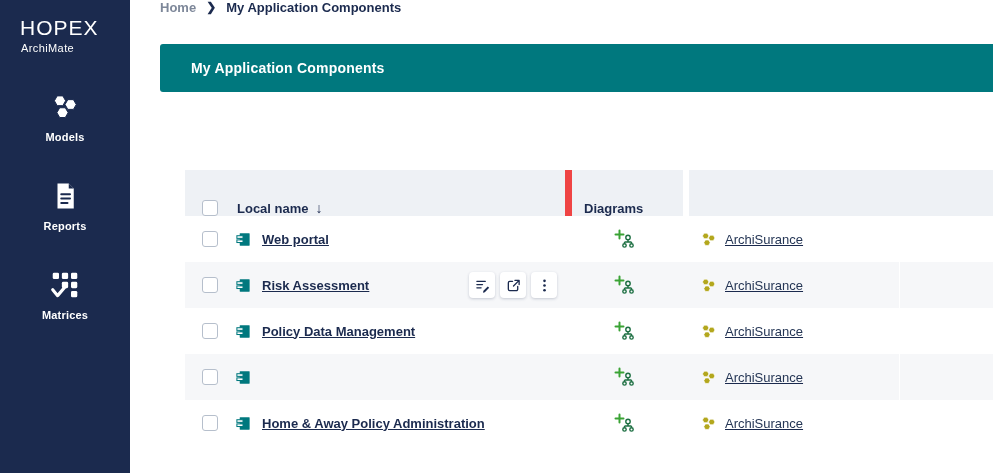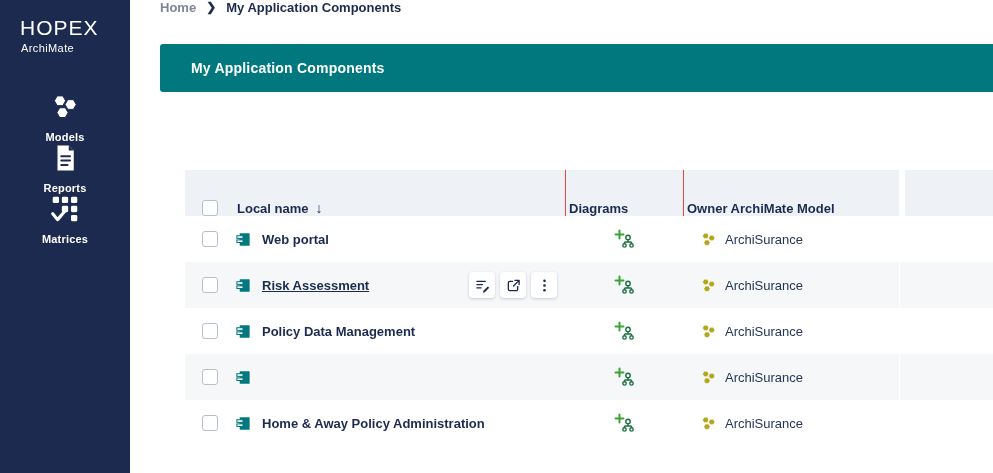--- a/index.html
+++ b/index.html
@@ -14,21 +14,21 @@
   
   .sidebar {
     width: 130px; height: 100%;
     background: #1b2a4e;
     color: #fff;
     flex: 0 0 130px;
   }
   .logo { padding: 16px 0 0 20px; }
   .logo-title { font-size: 21px; font-weight: normal; letter-spacing: 1px; }
   .logo-sub { font-size: 11px; margin-top: 2px; margin-left: 1px; letter-spacing: .4px; }
-  .nav { margin-top: 38px; display: flex; flex-direction: column; align-items: center; }
+  .nav { margin-top: 38px; display: flex; flex-direction: column; gap: 38px; align-items: center; }
   .nav-item { display: flex; flex-direction: column; align-items: center; gap: 5px; cursor: pointer; }
   .nav-item svg { width: 30px; height: 30px; }
   .nav-label { font-size: 11px; font-weight: bold; letter-spacing: .2px; }
 
   
   .main { flex: 1; position: relative; padding-left: 30px; }
   .breadcrumb { display: flex; align-items: flex-start; font-size: 13px; }
   .crumb-home { color: #7d8799; font-weight: bold; cursor: pointer; }
   .crumb-sep { margin: 0 10px; color: #1b2a4e; font-weight: bold; font-size: 12px; }
   .crumb-current { color: #1b2a4e; font-weight: bold; }
@@ -45,25 +45,25 @@
   
   .table { margin-top: 78px; margin-left: 25px; width: calc(100% - 25px); font-size: 13px; }
   .thead, .trow {
     display: grid;
     grid-template-columns: 50px 330px 118px 216px 1fr;
     height: 46px; align-items: center;
   }
   .thead { background: #eef1f5; font-weight: bold; color: #1b2a4e; }
   .thead .cell { height: 100%; display: flex; align-items: flex-end; }
   .th-name { padding-left: 2px; cursor: pointer; }
-  .th-diagrams, .th-owner { border-left: 1px solid #ef4444; padding-left: 3px; cursor: pointer; }
+  .th-diagrams, .th-owner { border-left: 7px solid #ef4444; padding-left: 12px; cursor: pointer; }
   .th-extra { border-left: 6px solid #ffffff; height: 100%; }
   .sort-arrow { margin-left: 7px; font-size: 14px; font-weight: bold; }
 
-  .trow { background: #ffffff; }
+  .trow { background: #ffffff; text-decoration: underline; }
   .trow.alt { background: #f6f7f9; }
   .cell { display: flex; align-items: center; height: 100%; }
   .c-check { justify-content: center; }
   .checkbox {
     width: 16px; height: 16px;
     border: 1.5px solid #b6bfcc; border-radius: 3px;
     background: #fff; cursor: pointer; display: inline-block;
   }
   .c-name { gap: 10px; padding-right: 8px; }
   .app-icon { width: 17px; height: 17px; flex: 0 0 17px; }
@@ -171,23 +171,20 @@
       <div class="thead">
         <div class="cell c-check">
           <span class="checkbox"></span>
         </div>
         <div class="cell th-name">
           <span>Local name</span>
           <span class="sort-arrow">↓</span>
         </div>
         <div class="cell th-diagrams">
           <span>Diagrams</span>
-        </div>
-        <div class="cell th-owner">
-          <span>Owner ArchiMate Model</span>
         </div>
         <div class="cell th-extra"></div>
       </div>
 
       <div class="trow">
         <div class="cell c-check">
             <span class="checkbox"></span>
           </div>
         <div class="cell c-name">
           <svg class="app-icon">

